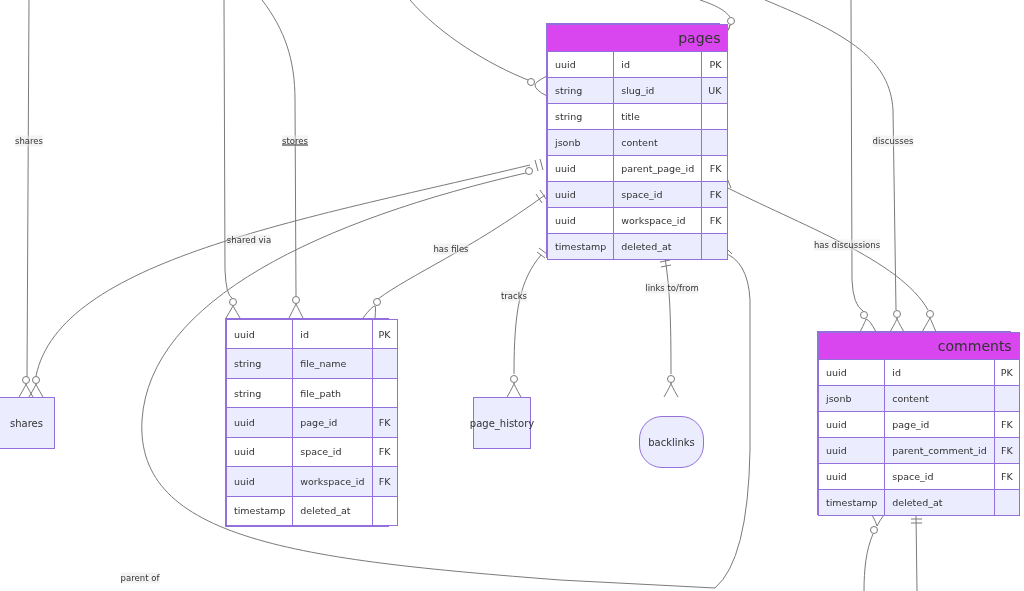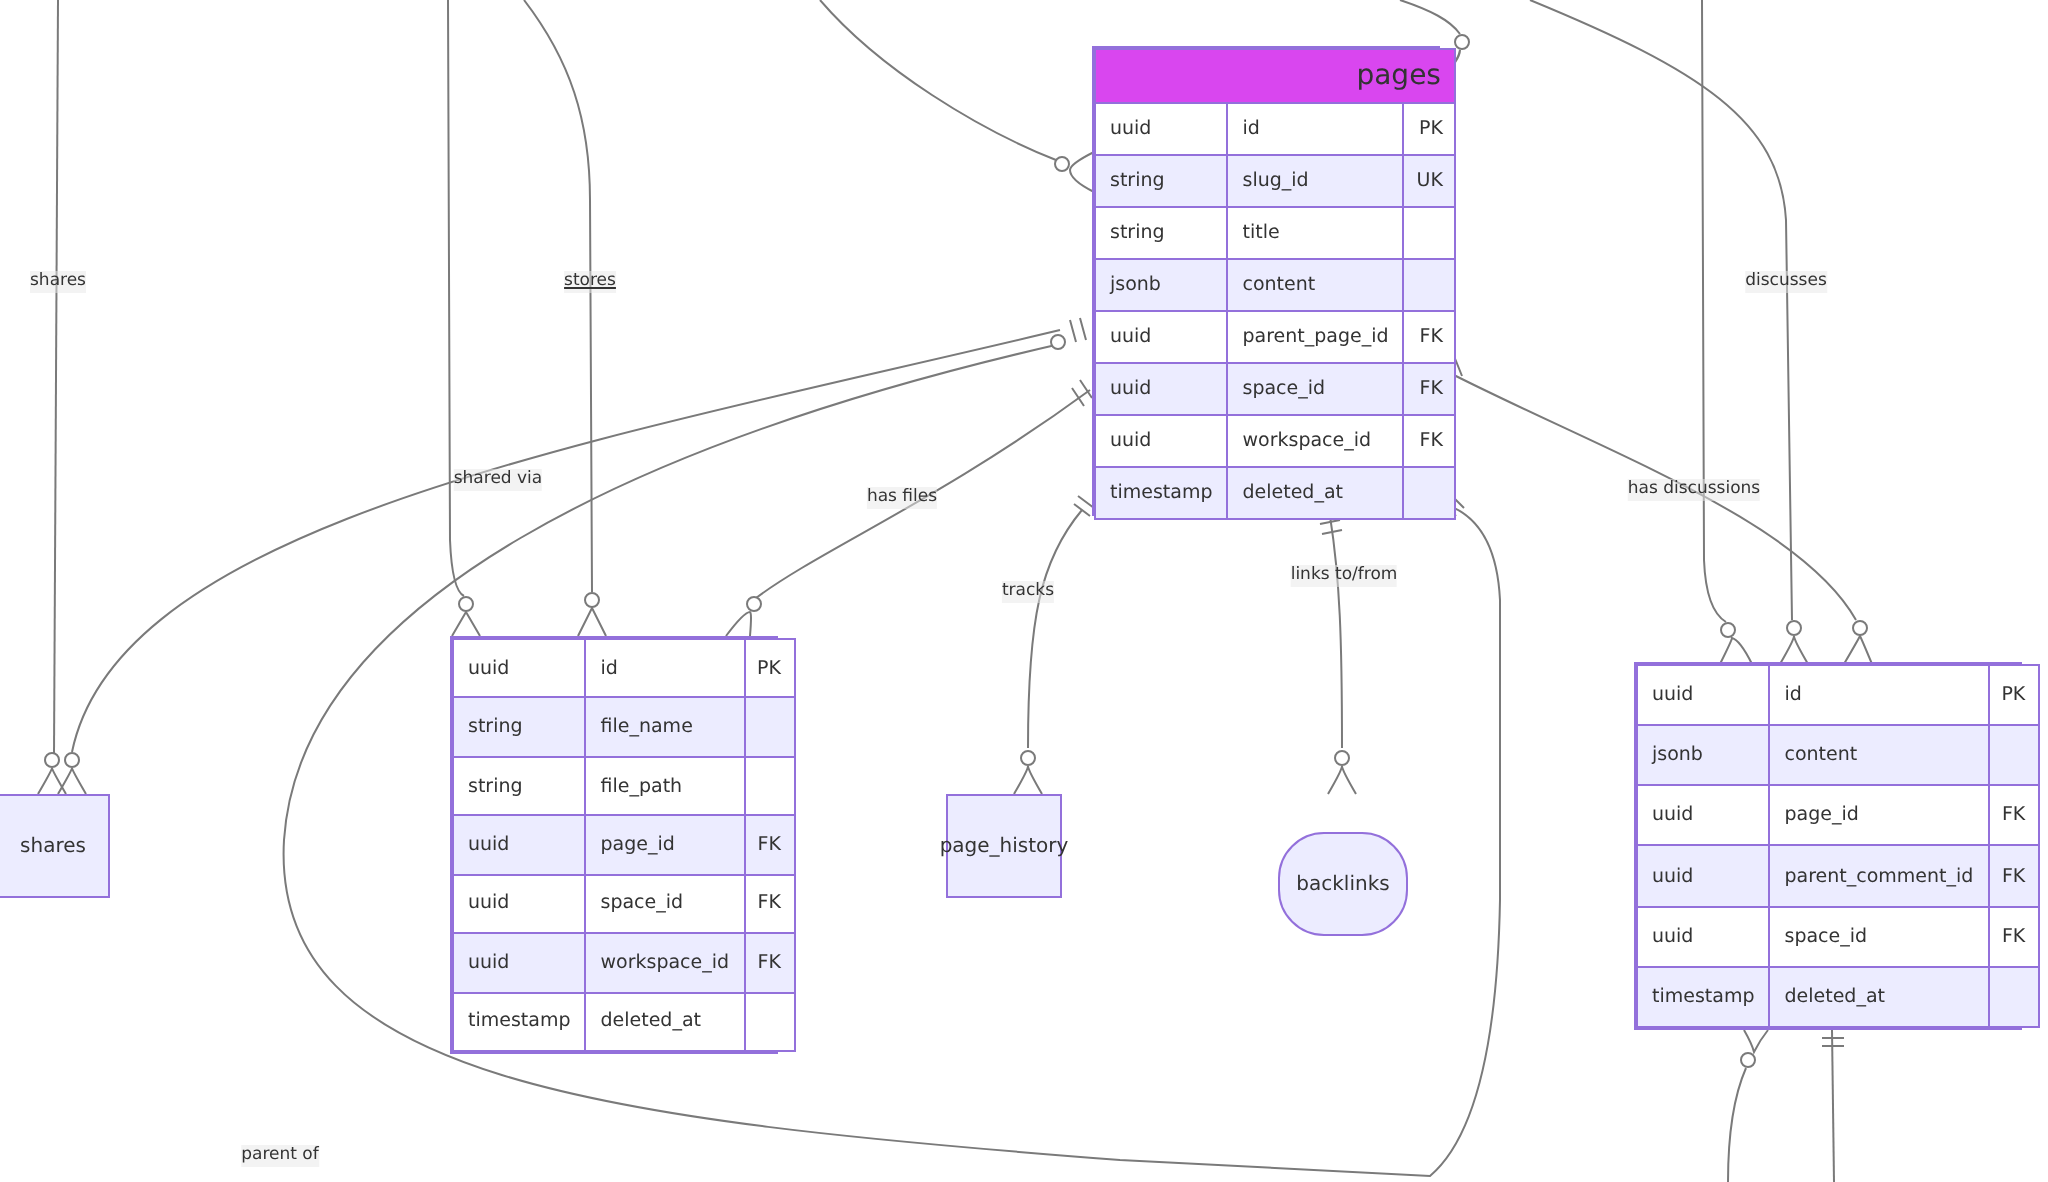--- a/index.html
+++ b/index.html
@@ -182,20 +182,23 @@
           <td>deleted_at</td>
           <td class="key"></td>
         </tr>
   </tbody>
     </table>
 </div>
 
 <div class="entity" style="left:817px; top:331px; width:194px; height:184px;">
   <table>
     <tbody>
+        <tr>
+          <td class="hdr" colspan="3">comments</td>
+        </tr>
     <tr class="odd">
           <td>uuid</td>
           <td>id</td>
           <td class="key">PK</td>
         </tr>
     <tr class="even">
           <td>jsonb</td>
           <td>content</td>
           <td class="key"></td>
         </tr>

